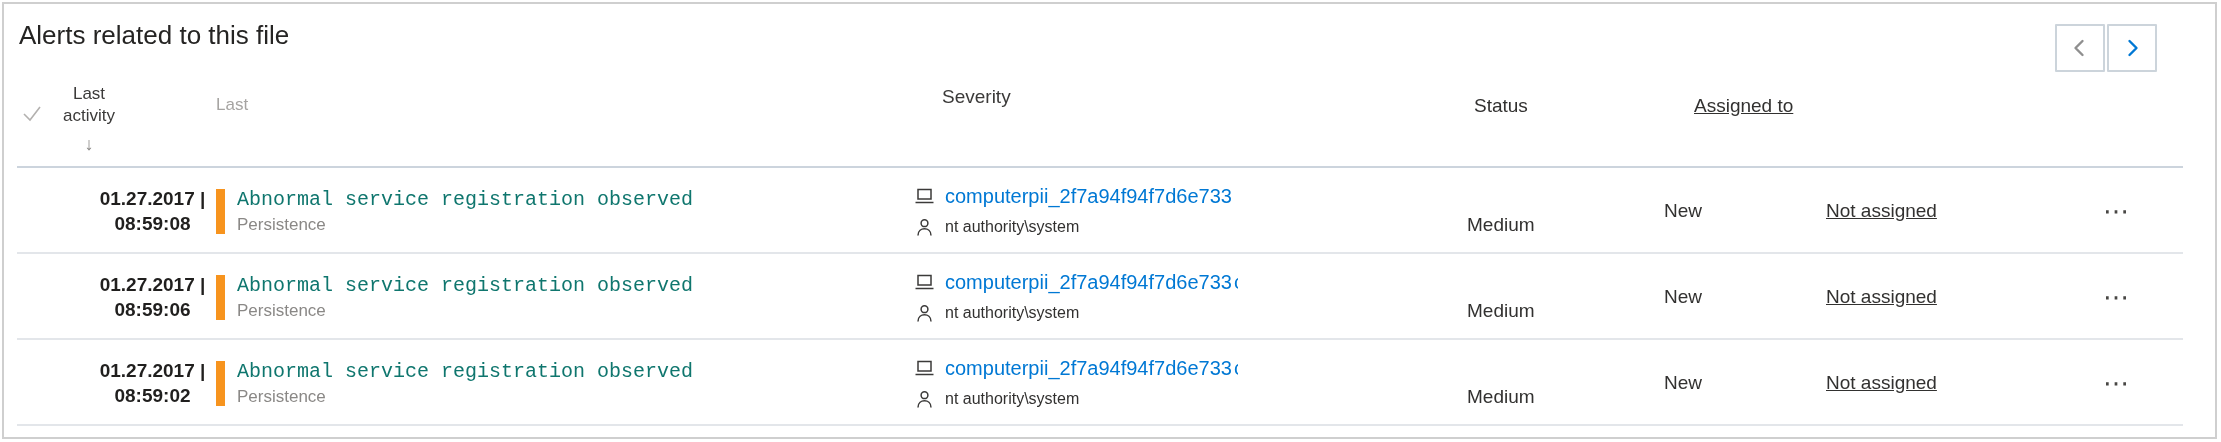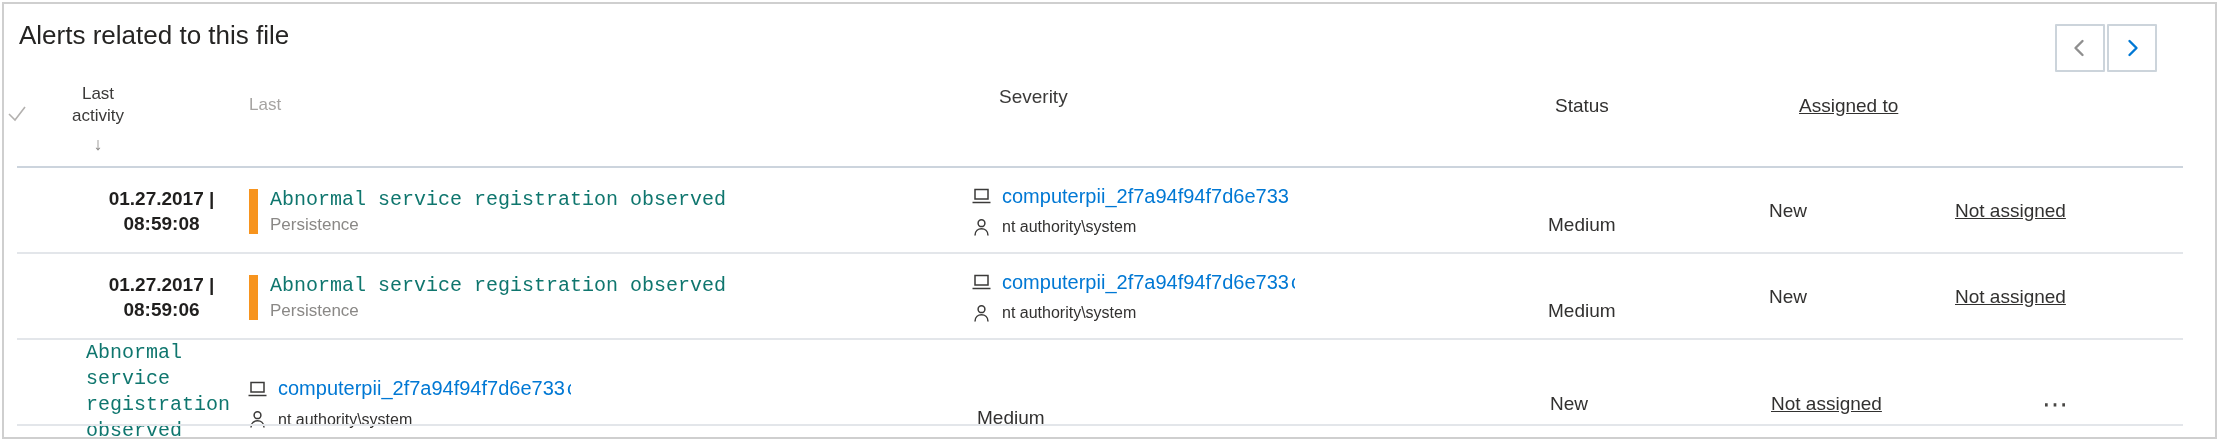--- a/index.html
+++ b/index.html
@@ -12,22 +12,22 @@
 
   .pager { position:absolute; top:20px; right:58px; display:flex; gap:2px; }
   .pager-btn { width:50px; height:48px; background:#fff; border:2px solid #ccd4db;
                border-radius:1px; display:flex; align-items:center; justify-content:center;
                cursor:pointer; padding:0; }
   .pager-btn svg { display:block; }
   .chev { fill:none; stroke-width:2.4; stroke-linecap:round; stroke-linejoin:round; }
   .prev .chev { stroke:#8f8f8f; }
   .next .chev { stroke:#0078d4; }
 
-  .grid { display:grid; 
-          grid-template-columns:40px 151px 700px 547px 195px 160px 230px 150px 1fr;gap:24px; }
+  .grid { display:grid; padding-left:15px;
+          grid-template-columns:40px 151px 700px 547px 195px 160px 230px 150px 1fr; }
 
   .thead { height:110px; position:relative; }
   .thead::after { content:""; position:absolute; left:13px; right:32px; bottom:0;
                   height:2px; background:#ccd4dd; }
   .th { font-size:17px; color:#a6a4a2; align-self:start; margin-top:37px; }
   .th.dark { color:#3b3a39; }
   .thead .c-check { align-self:start; margin-top:44px; }
   .thead .c-last  { align-self:start; margin-top:25px; }
   .la-wrap { width:70px; margin-left:-5px; display:flex; flex-direction:column;
              align-items:center; text-align:center; font-size:17px; color:#3b3a39;
@@ -177,20 +177,23 @@
     <div class="c-sev">Medium</div>
     <div class="c-status">New</div>
     <div class="c-assigned">Not assigned</div>
     <div class="c-menu">
         <button class="more-btn">⋯</button>
       </div>
   </div>
 
   <div class="grid trow">
     <div class="c-check"></div>
+    <div class="c-last">
+        <div class="date">01.27.2017 | 08:59:02</div>
+      </div>
     <div class="c-title">
       <div class="sev-bar" style="background: rgb(247, 148, 30);"></div>
       <div class="t-block">
         <div class="alert-title">Abnormal service registration observed</div>
         <div class="alert-cat">Persistence</div>
       </div>
     </div>
     <div class="c-machine">
       <div class="m-line">
         <svg width="21" height="20" viewBox="0 0 21 20">

